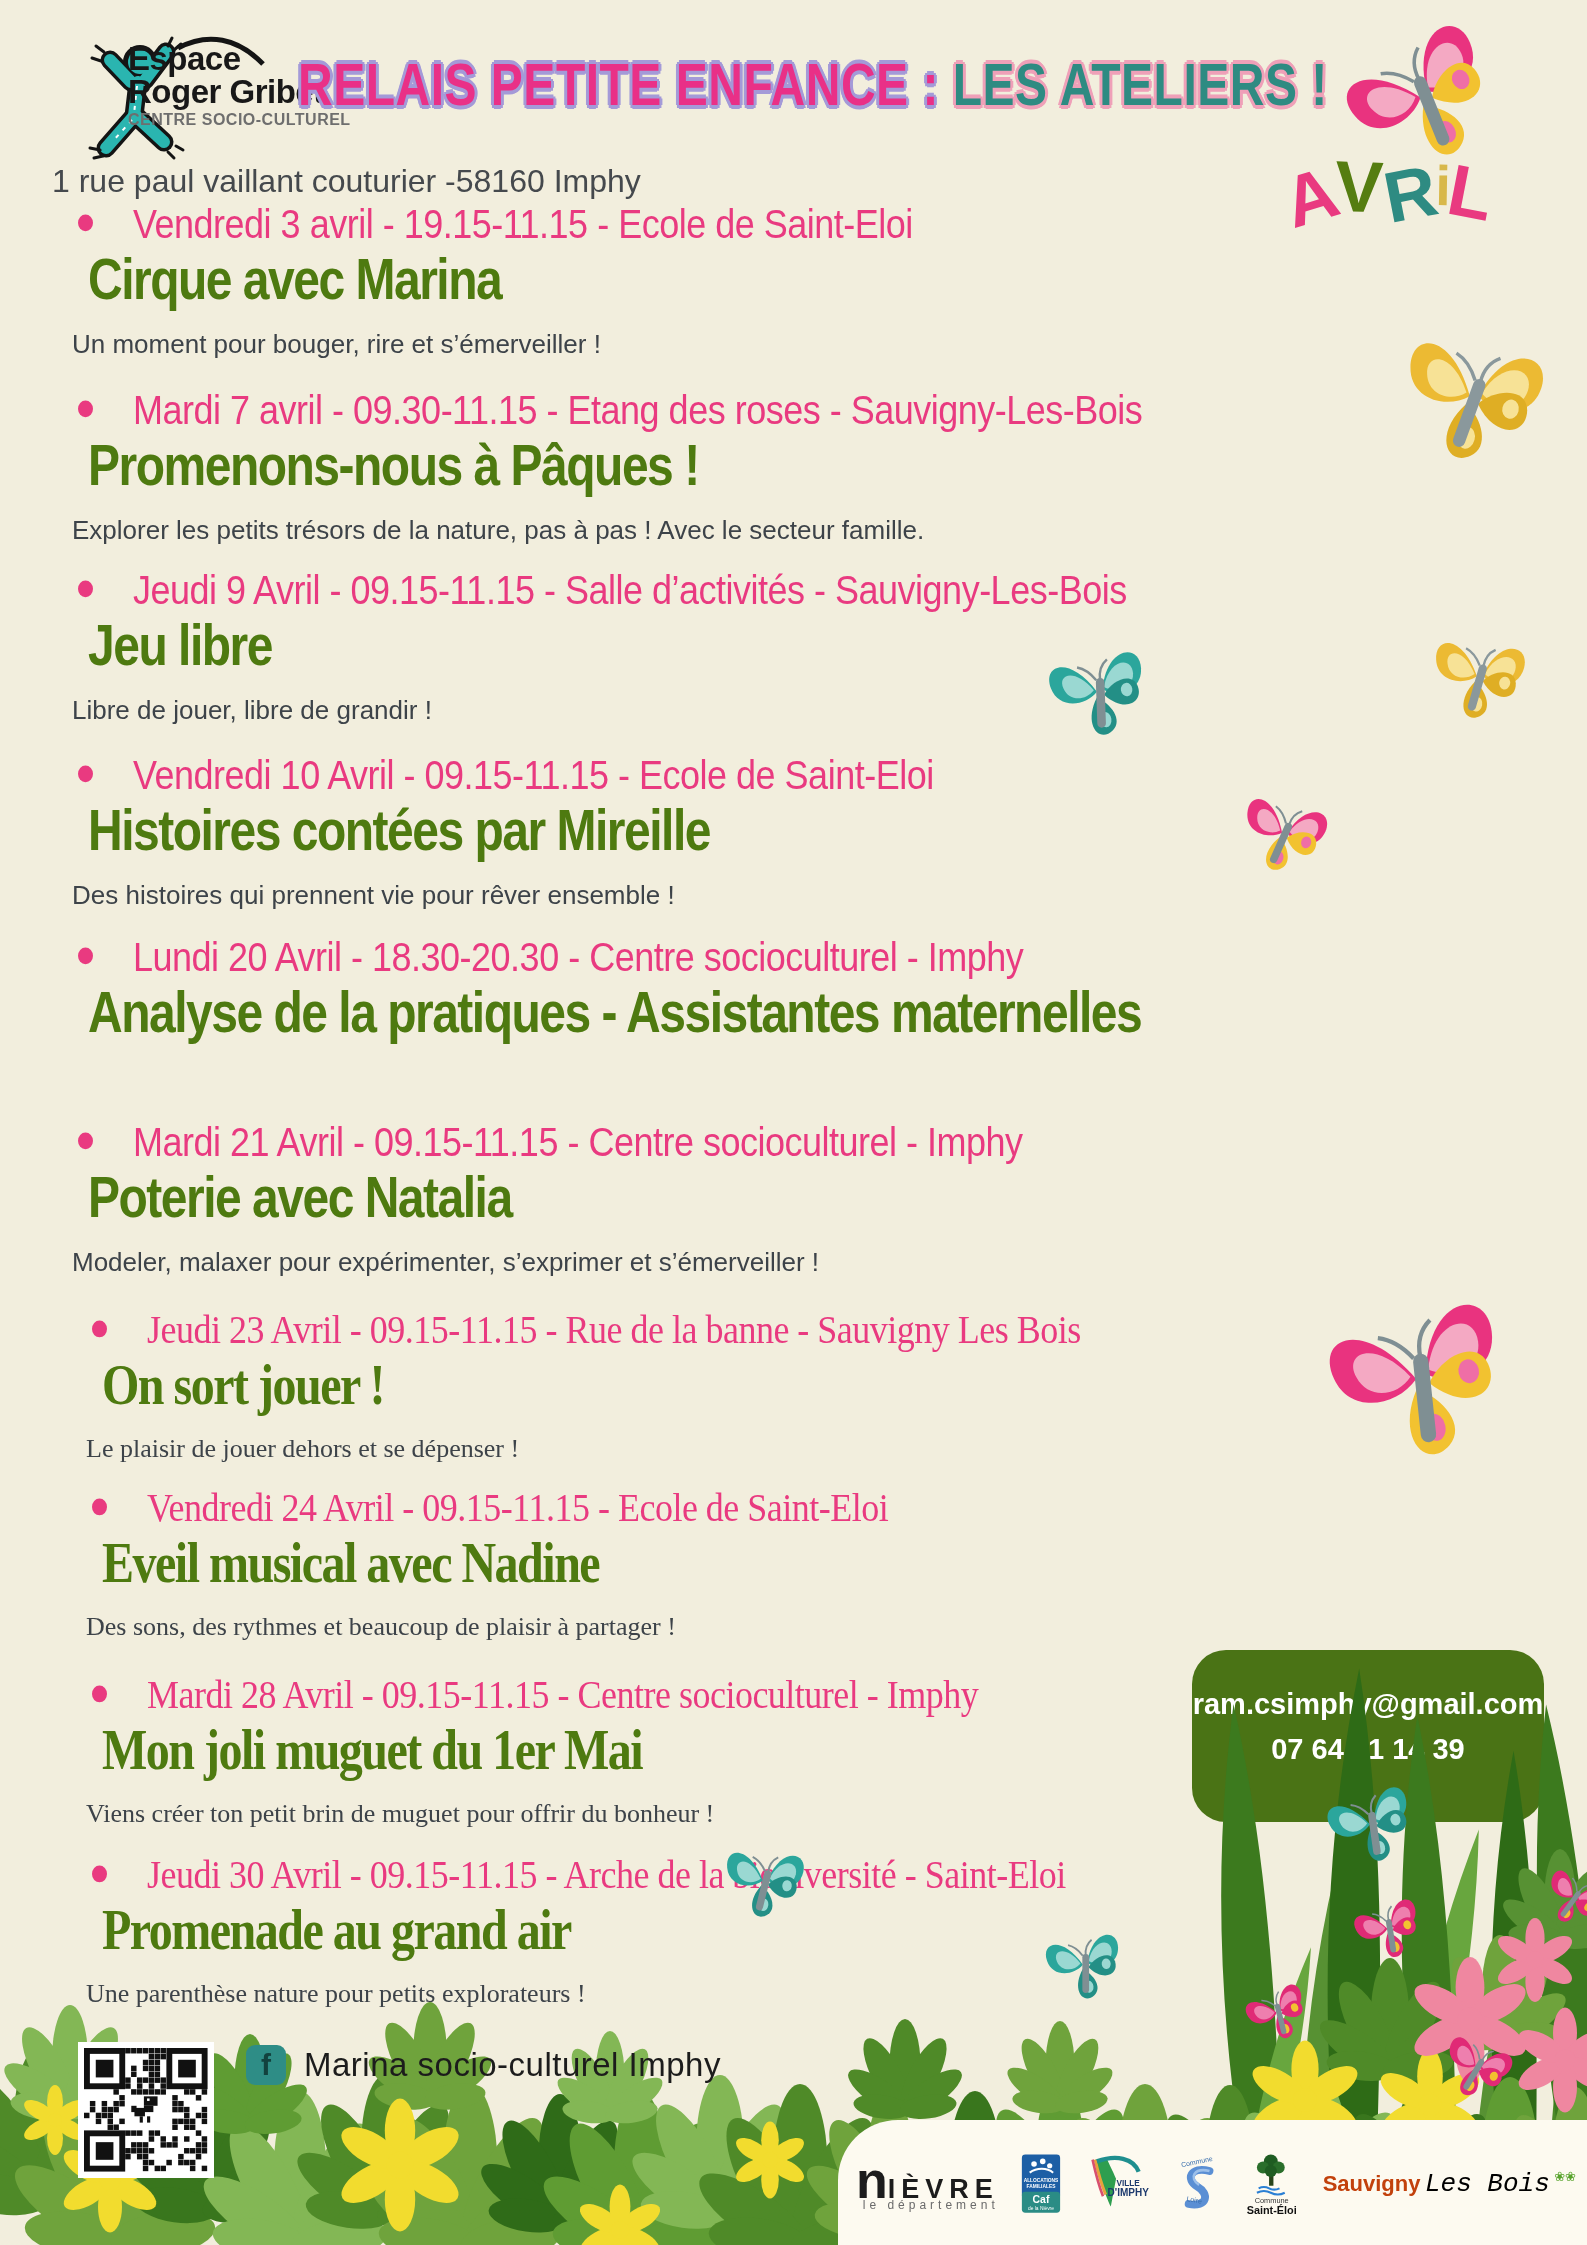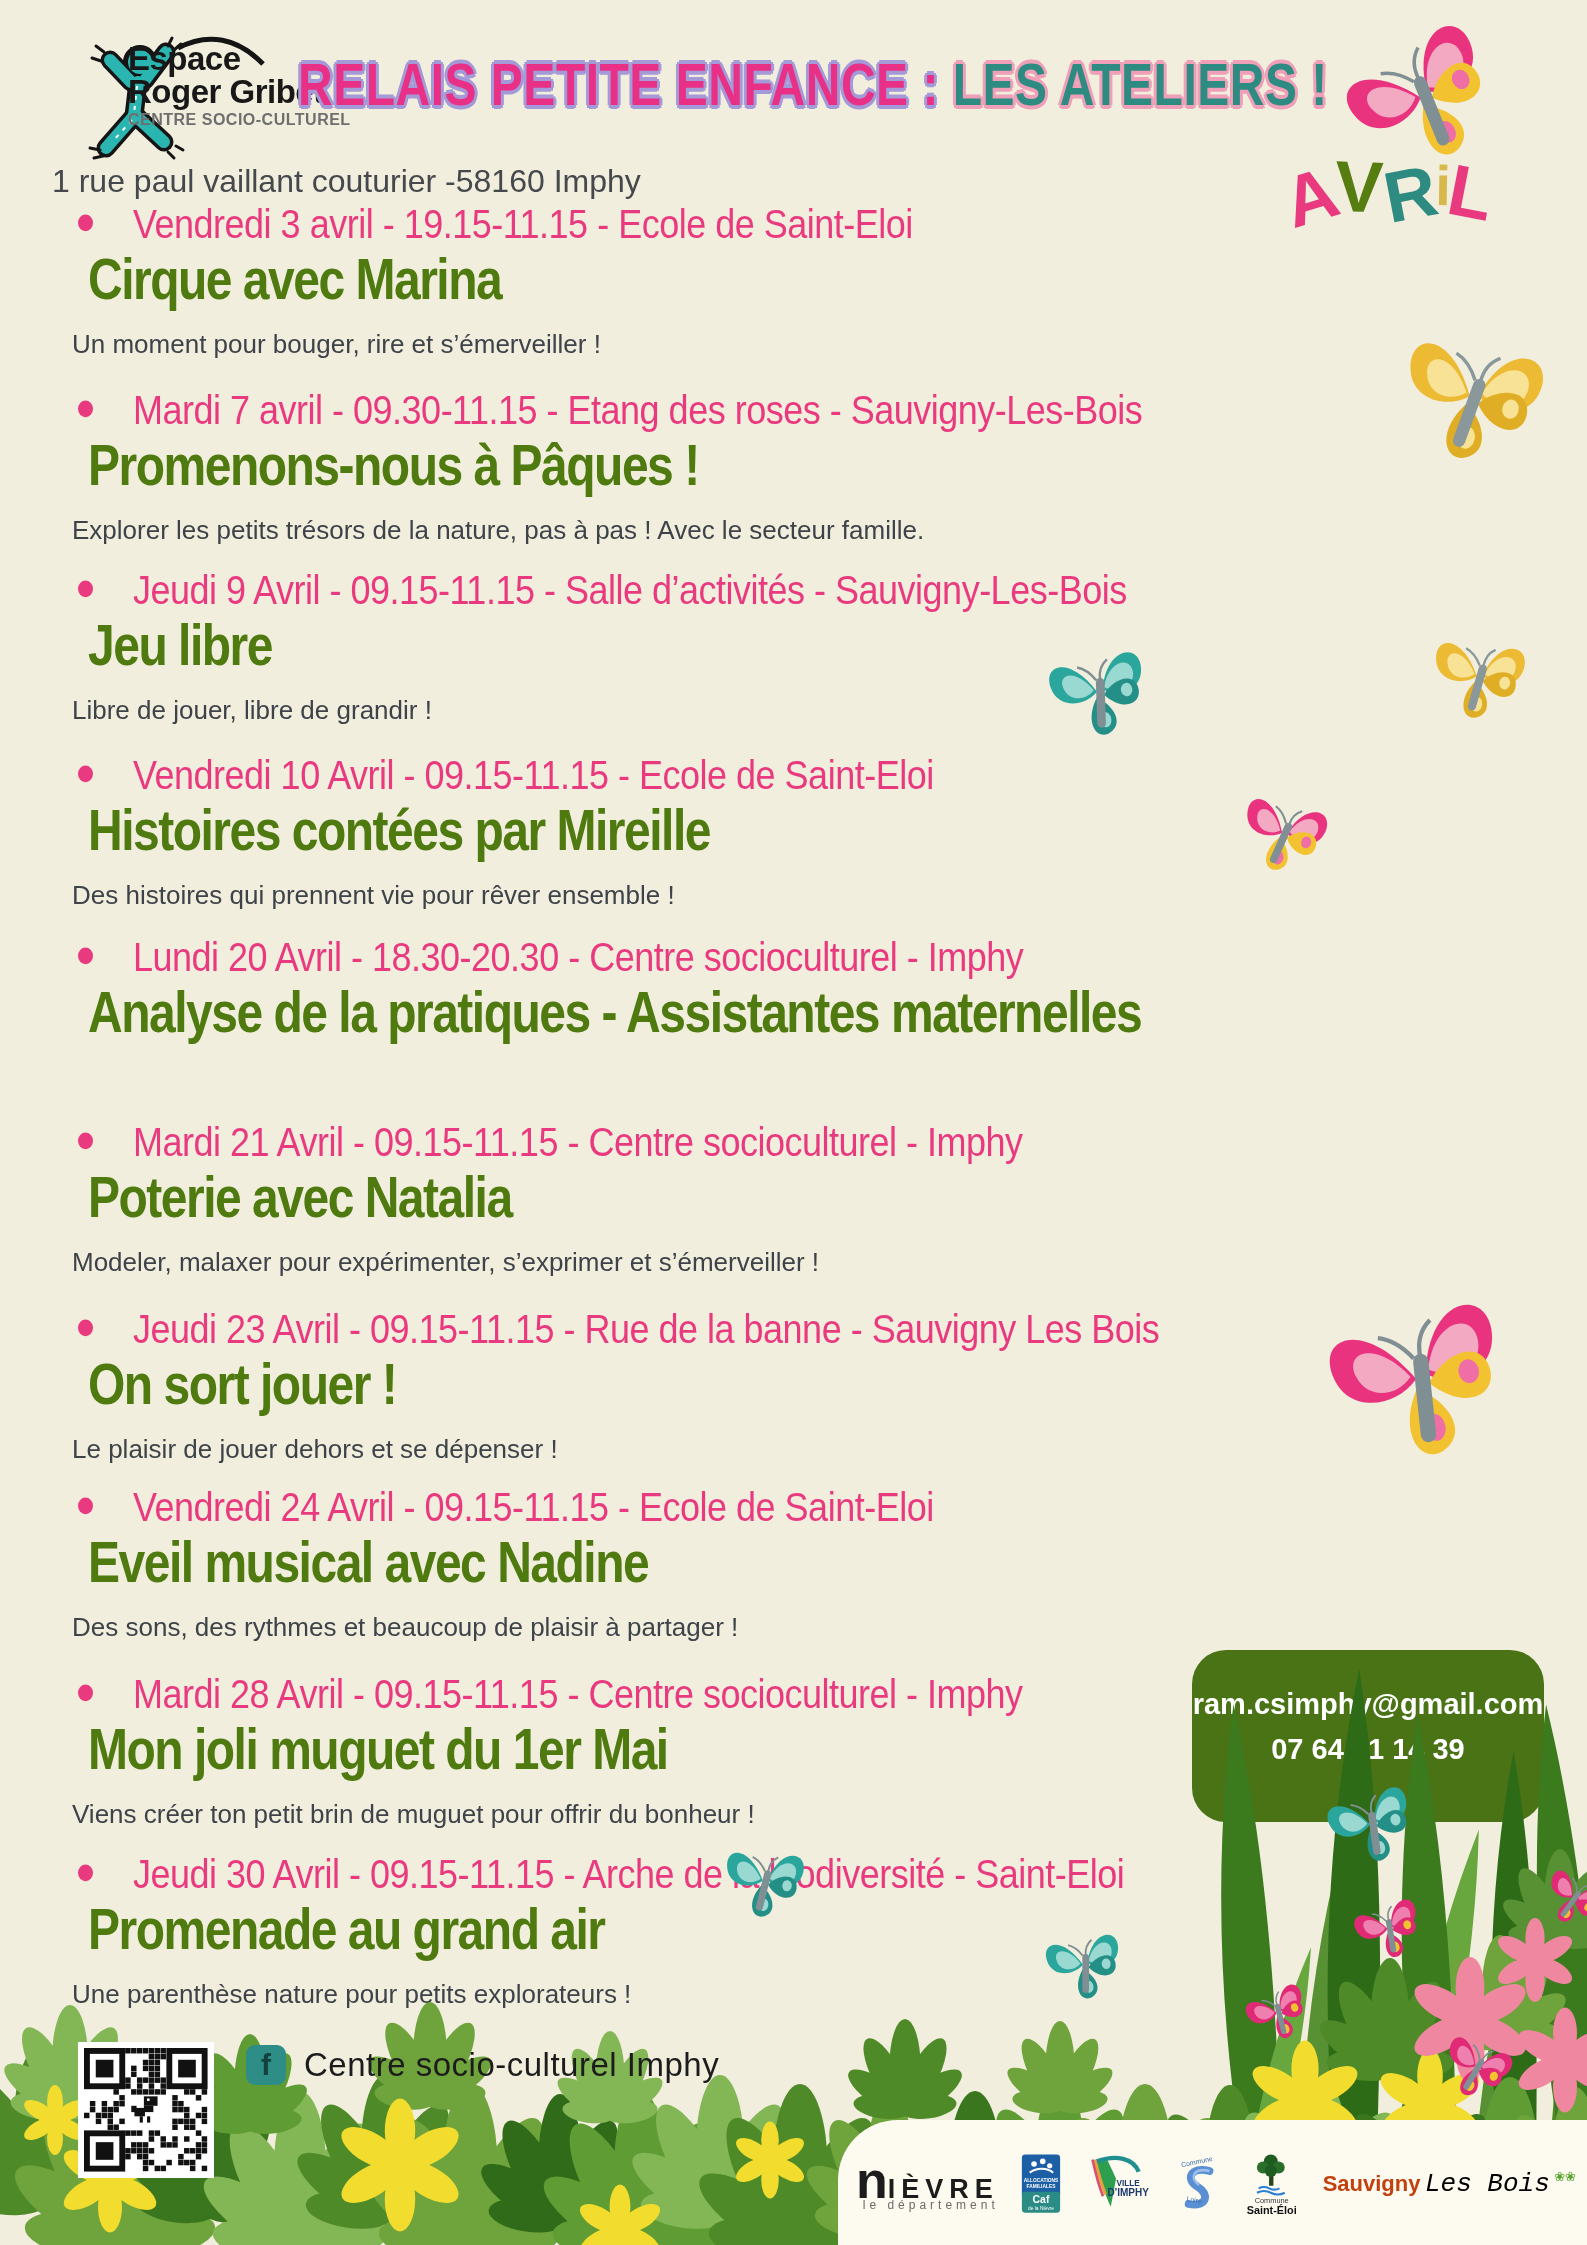--- a/index.html
+++ b/index.html
@@ -24,21 +24,21 @@
   #month{left:1283px;top:146px;transform:rotate(-3deg);white-space:nowrap;}
   #month span{display:inline-block;font-size:72px;font-weight:800;}
   .m0{color:#e93a80;transform:rotate(-14deg) translateY(6px);}
   .m1{color:#557d10;transform:rotate(5deg) translateY(-2px);}
   .m2{color:#2e8b82;transform:rotate(-8deg) translateY(8px);}
   .m3{color:#d8b84a;font-size:56px !important;transform:rotate(4deg) translateY(-4px);}
   .m4{color:#e93a80;transform:rotate(14deg) translateY(10px);}
 
   
   .event{position:absolute;left:64px;right:20px;height:170px;}
-  .event.shift{}
+  .event.shift{margin-left:14px;font-family:Liberation Serif, serif;}
   .ev-date{position:absolute;top:0;left:0;white-space:nowrap;
       font-size:36px;color:#e93a80;letter-spacing:-.5px;
       transform:scaleY(1.12);transform-origin:left top;}
   .bullet{display:inline-block;width:15px;height:15px;border-radius:50%;
       background:#e93a80;margin:0 40px 0 14px;vertical-align:middle;position:relative;top:-4px;}
   .ev-title{position:absolute;top:46px;left:24px;white-space:nowrap;
       font-size:48px;font-weight:800;color:#4e7a10;letter-spacing:-1.5px;
       transform:scaleY(1.18);transform-origin:left top;}
   .ev-desc{position:absolute;top:128px;left:8px;white-space:nowrap;
       font-size:26px;color:#3d4349;}
@@ -453,21 +453,21 @@
     <rect x="3" y="11" width="10" height="8"></rect>
         <rect x="0" y="9" width="5" height="6"></rect>
     <rect x="8" y="19" width="3" height="6"></rect>
         <rect x="15" y="19" width="3" height="6"></rect>
     <rect x="15" y="2" width="2.4" height="2.4" fill="#fff"></rect>
       </g>
     </svg>
 </div>
 <div class="abs" id="fb-row">
   <div id="fb-icon">f</div>
-  <div id="fb-label">Centre socio-culturel Imphy</div>
+  <div id="fb-label">Marina socio-culturel Imphy</div>
 </div>
 
 <svg class="bfly" style="left:1338px;top:8px;width:170px;height:170px;transform:rotate(-28deg);--w1:#e9337f;--w2:#f4a9c3;--w3:#f2c230;--sp:#ef6ea6;--bd:#7f8f93" viewBox="0 0 120 120">
     <use href="#butterfly"></use>
   </svg>
 <svg class="bfly" style="left:1392px;top:312px;width:165px;height:165px;transform:rotate(14deg);--w1:#ecba33;--w2:#f7e296;--w3:#dfae24;--sp:#f7e296;--bd:#8a989c" viewBox="0 0 120 120">
     <use href="#butterfly"></use>
   </svg>
 <svg class="bfly" style="left:1042px;top:632px;width:115px;height:115px;transform:rotate(-8deg);--w1:#2ba69c;--w2:#9ad8d2;--w3:#238f86;--sp:#9ad8d2;--bd:#7f8f93" viewBox="0 0 120 120">
     <use href="#butterfly"></use>

